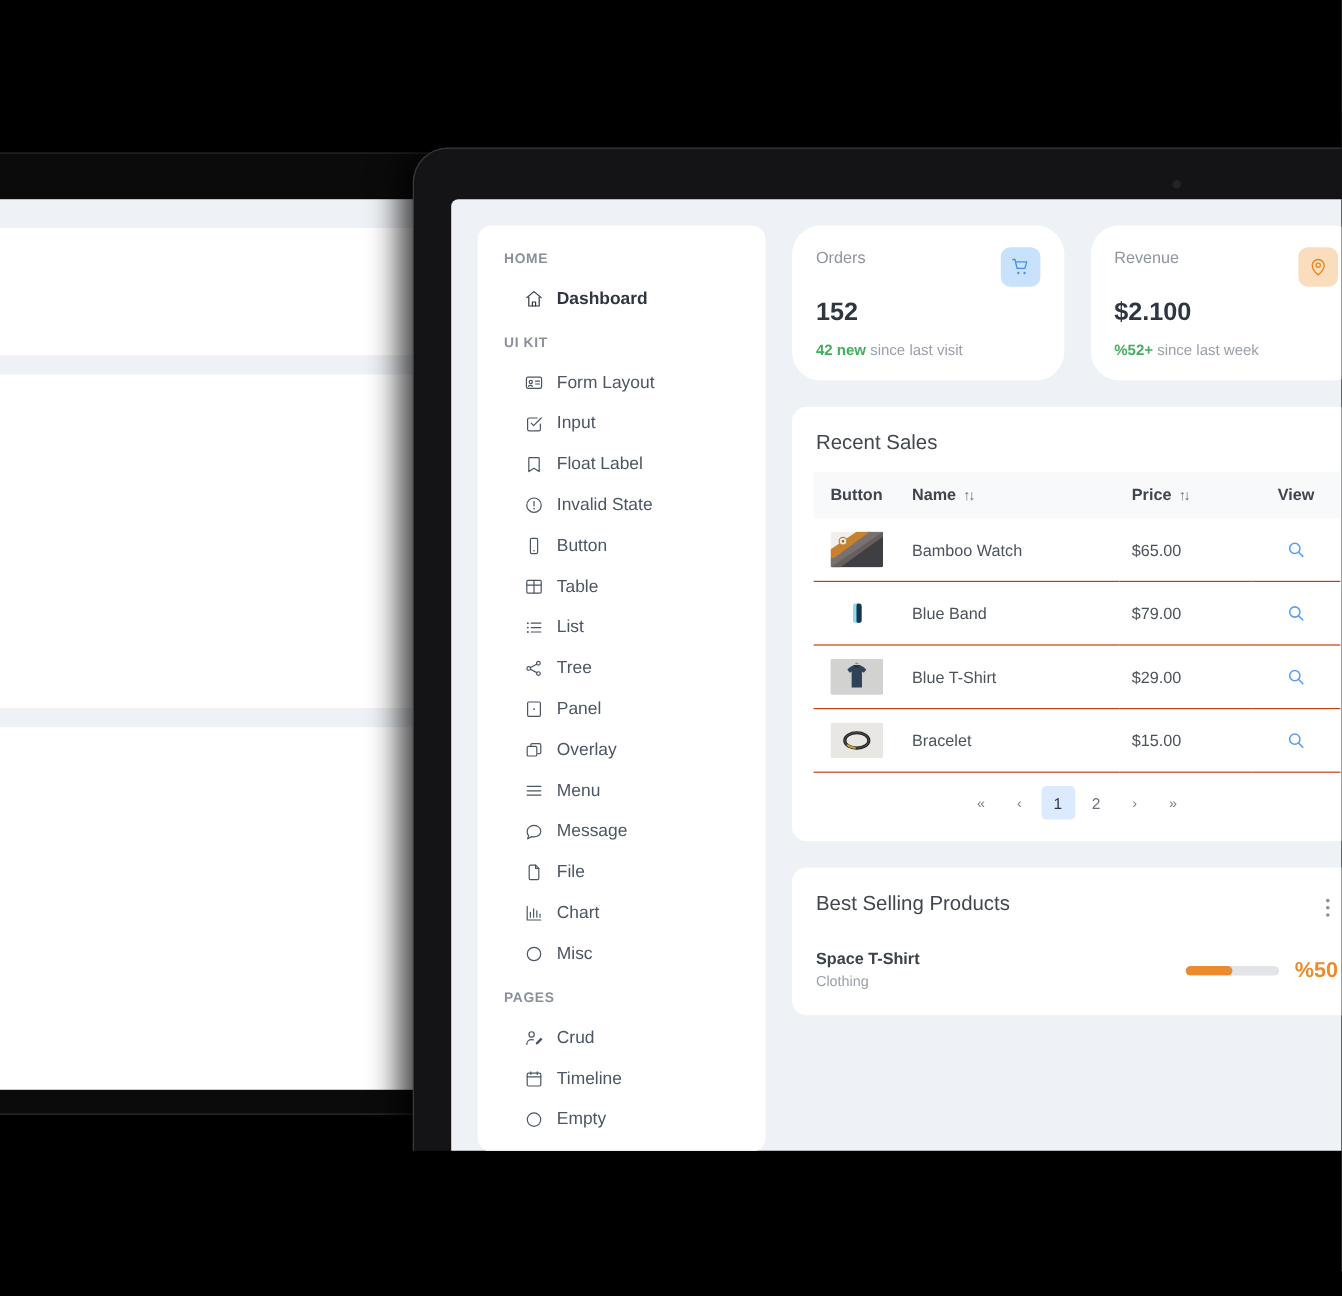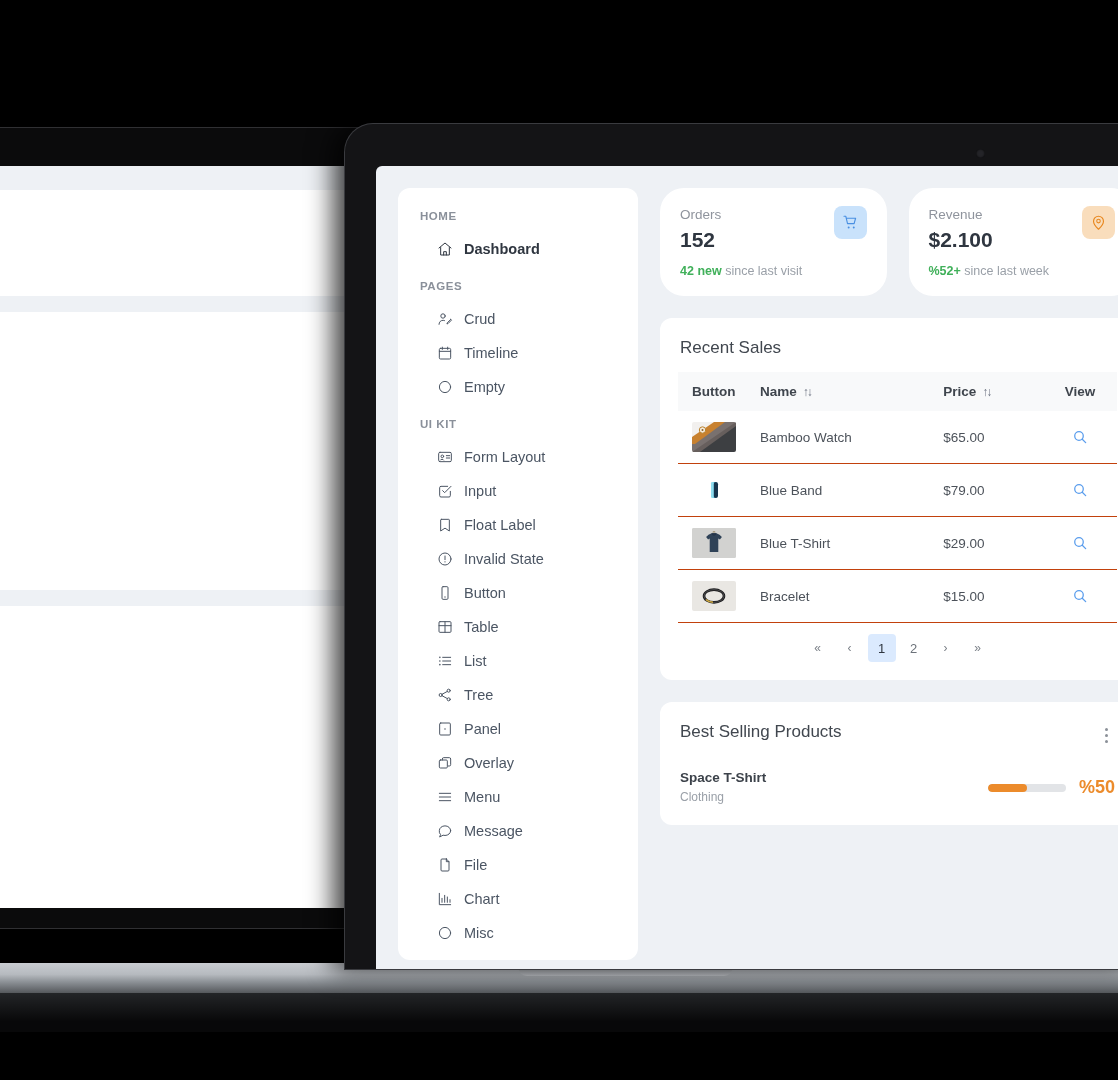--- a/index.html
+++ b/index.html
@@ -8,21 +8,21 @@
     width: 1118px;
     height: 1080px;
     overflow: hidden;
     background: #000;
     font-family: "Liberation Sans", sans-serif;
   }
 
   #stage {
     position: relative;
     width: 1118px;
-    height: 1080px;
+    height: 959px;
     background: #000000;
     overflow: hidden;
   }
 
   
   #laptop-device {
     position: absolute;
     left: -120px;
     top: 128px;
     width: 630px;
@@ -189,21 +189,21 @@
     border-radius: 24px;
     padding: 18px 20px 18px 20px;
     min-height: 108px;
   }
   .stat-top {
     display: flex;
     align-items: flex-start;
     justify-content: space-between;
   }
   .stat-label { font-size: 13.5px; color: #8f949d; line-height: 18px;}
-  .stat-value { font-size: 21px; font-weight: 700; color: #2f3640; margin-top: 4px; }
+  .stat-value { font-size: 21px; font-weight: 700; color: #2f3640; margin-top: 25px; }
   .stat-sub { font-size: 12.5px; color: #9aa0a8; margin-top: 12px; }
   .stat-sub b { font-weight: 700; color: #40b05a; }
   .stat-badge {
     width: 33px; height: 33px;
     border-radius: 8px;
     display: flex; align-items: center; justify-content: center;
   }
   .stat-badge svg { width: 17px; height: 17px; }
   .badge-blue { background: #c9e2fb; }
   .badge-orange { background: #f9ddbc; }
@@ -343,50 +343,20 @@
                   <svg viewBox="0 0 24 24">
                     <path stroke="currentColor" fill="none" stroke-width="1.5" stroke-linecap="round" stroke-linejoin="round" d="M3 10.5L12 3l9 7.5"></path>
                     <path stroke="currentColor" fill="none" stroke-width="1.5" stroke-linecap="round" stroke-linejoin="round" d="M5.5 9.8V21h13V9.8"></path>
                     <path stroke="currentColor" fill="none" stroke-width="1.5" stroke-linecap="round" stroke-linejoin="round" d="M10 21v-5h4v5"></path>
                   </svg>
                 </span>
                 <span>Dashboard</span>
               </div>
             </div>
             <div class="nav-section">
-              <div class="nav-section-title">PAGES</div>
-              <div class="nav-item">
-                <span class="ico">
-                  <svg viewBox="0 0 24 24">
-                    <circle stroke="currentColor" fill="none" stroke-width="1.5" stroke-linecap="round" stroke-linejoin="round" cx="9" cy="7.5" r="3.3"></circle>
-                    <path stroke="currentColor" fill="none" stroke-width="1.5" stroke-linecap="round" stroke-linejoin="round" d="M3 20c0-3.6 2.7-6 6-6 .8 0 1.5.1 2.2.35"></path>
-                    <path stroke="currentColor" fill="none" stroke-width="1.5" stroke-linecap="round" stroke-linejoin="round" d="M20.6 12.6l1.1 1.1-5.2 5.2-1.6.5.5-1.6 5.2-5.2z"></path>
-                  </svg>
-                </span>
-                <span>Crud</span>
-              </div>
-              <div class="nav-item">
-                <span class="ico">
-                  <svg viewBox="0 0 24 24">
-                    <rect stroke="currentColor" fill="none" stroke-width="1.5" stroke-linecap="round" stroke-linejoin="round" x="3.5" y="5" width="17" height="16" rx="1.8"></rect>
-                    <path stroke="currentColor" fill="none" stroke-width="1.5" stroke-linecap="round" stroke-linejoin="round" d="M3.5 9.5h17M8 3.2v3.4M16 3.2v3.4"></path>
-                  </svg>
-                </span>
-                <span>Timeline</span>
-              </div>
-              <div class="nav-item">
-                <span class="ico">
-                  <svg viewBox="0 0 24 24">
-                    <circle stroke="currentColor" fill="none" stroke-width="1.5" stroke-linecap="round" stroke-linejoin="round" cx="12" cy="12" r="8.4"></circle>
-                  </svg>
-                </span>
-                <span>Empty</span>
-              </div>
-            </div>
-            <div class="nav-section">
               <div class="nav-section-title">UI KIT</div>
               <div class="nav-item">
                 <span class="ico">
                   <svg viewBox="0 0 24 24">
                     <rect stroke="currentColor" fill="none" stroke-width="1.5" stroke-linecap="round" stroke-linejoin="round" x="2.5" y="5" width="19" height="14" rx="2"></rect>
                     <circle stroke="currentColor" fill="none" stroke-width="1.5" stroke-linecap="round" stroke-linejoin="round" cx="8" cy="11" r="2"></circle>
                     <path stroke="currentColor" fill="none" stroke-width="1.5" stroke-linecap="round" stroke-linejoin="round" d="M5 16.5c.6-1.6 4.4-1.6 5 0M14 10h5M14 13.5h5"></path>
                   </svg>
                 </span>
                 <span>Form Layout</span>
@@ -510,20 +480,50 @@
                 </span>
                 <span>Chart</span>
               </div>
               <div class="nav-item">
                 <span class="ico">
                   <svg viewBox="0 0 24 24">
                     <circle stroke="currentColor" fill="none" stroke-width="1.5" stroke-linecap="round" stroke-linejoin="round" cx="12" cy="12" r="8.4"></circle>
                   </svg>
                 </span>
                 <span>Misc</span>
+              </div>
+            </div>
+            <div class="nav-section">
+              <div class="nav-section-title">PAGES</div>
+              <div class="nav-item">
+                <span class="ico">
+                  <svg viewBox="0 0 24 24">
+                    <circle stroke="currentColor" fill="none" stroke-width="1.5" stroke-linecap="round" stroke-linejoin="round" cx="9" cy="7.5" r="3.3"></circle>
+                    <path stroke="currentColor" fill="none" stroke-width="1.5" stroke-linecap="round" stroke-linejoin="round" d="M3 20c0-3.6 2.7-6 6-6 .8 0 1.5.1 2.2.35"></path>
+                    <path stroke="currentColor" fill="none" stroke-width="1.5" stroke-linecap="round" stroke-linejoin="round" d="M20.6 12.6l1.1 1.1-5.2 5.2-1.6.5.5-1.6 5.2-5.2z"></path>
+                  </svg>
+                </span>
+                <span>Crud</span>
+              </div>
+              <div class="nav-item">
+                <span class="ico">
+                  <svg viewBox="0 0 24 24">
+                    <rect stroke="currentColor" fill="none" stroke-width="1.5" stroke-linecap="round" stroke-linejoin="round" x="3.5" y="5" width="17" height="16" rx="1.8"></rect>
+                    <path stroke="currentColor" fill="none" stroke-width="1.5" stroke-linecap="round" stroke-linejoin="round" d="M3.5 9.5h17M8 3.2v3.4M16 3.2v3.4"></path>
+                  </svg>
+                </span>
+                <span>Timeline</span>
+              </div>
+              <div class="nav-item">
+                <span class="ico">
+                  <svg viewBox="0 0 24 24">
+                    <circle stroke="currentColor" fill="none" stroke-width="1.5" stroke-linecap="round" stroke-linejoin="round" cx="12" cy="12" r="8.4"></circle>
+                  </svg>
+                </span>
+                <span>Empty</span>
               </div>
             </div>
           </nav>
 
         <div id="main">
 
           <div id="stat-row">
               <div class="stat-card">
                 <div class="stat-top">
                   <div>

